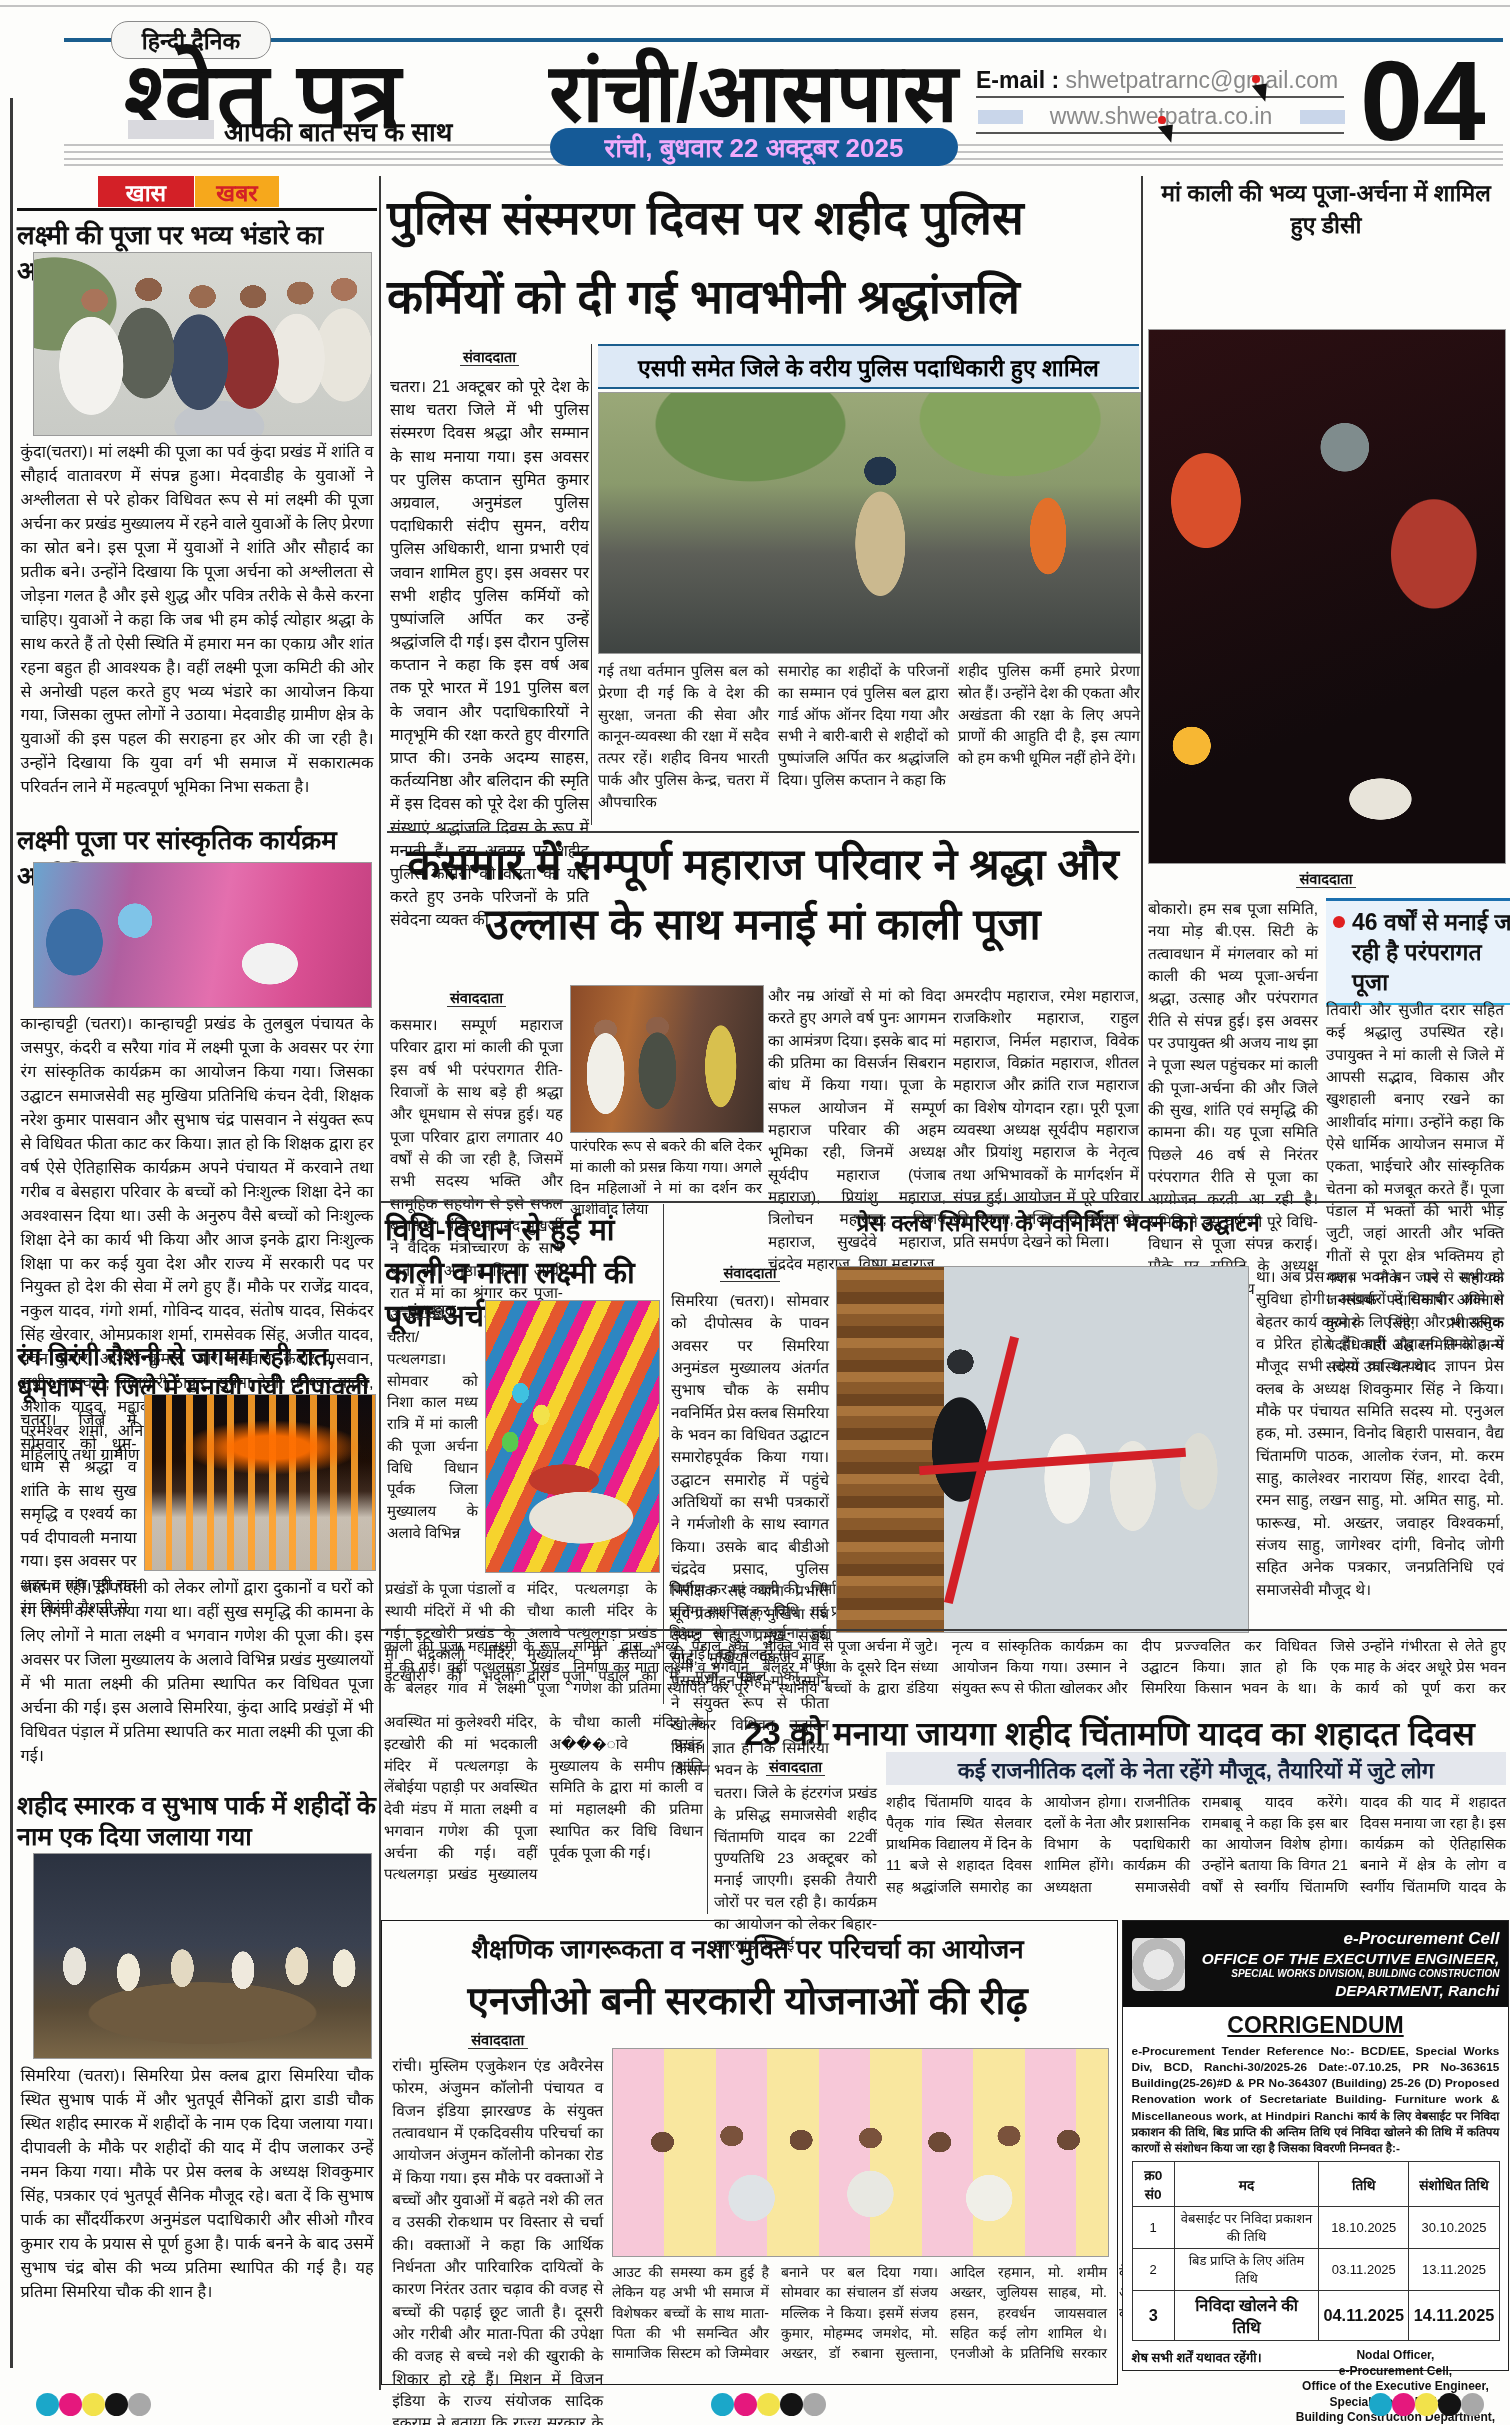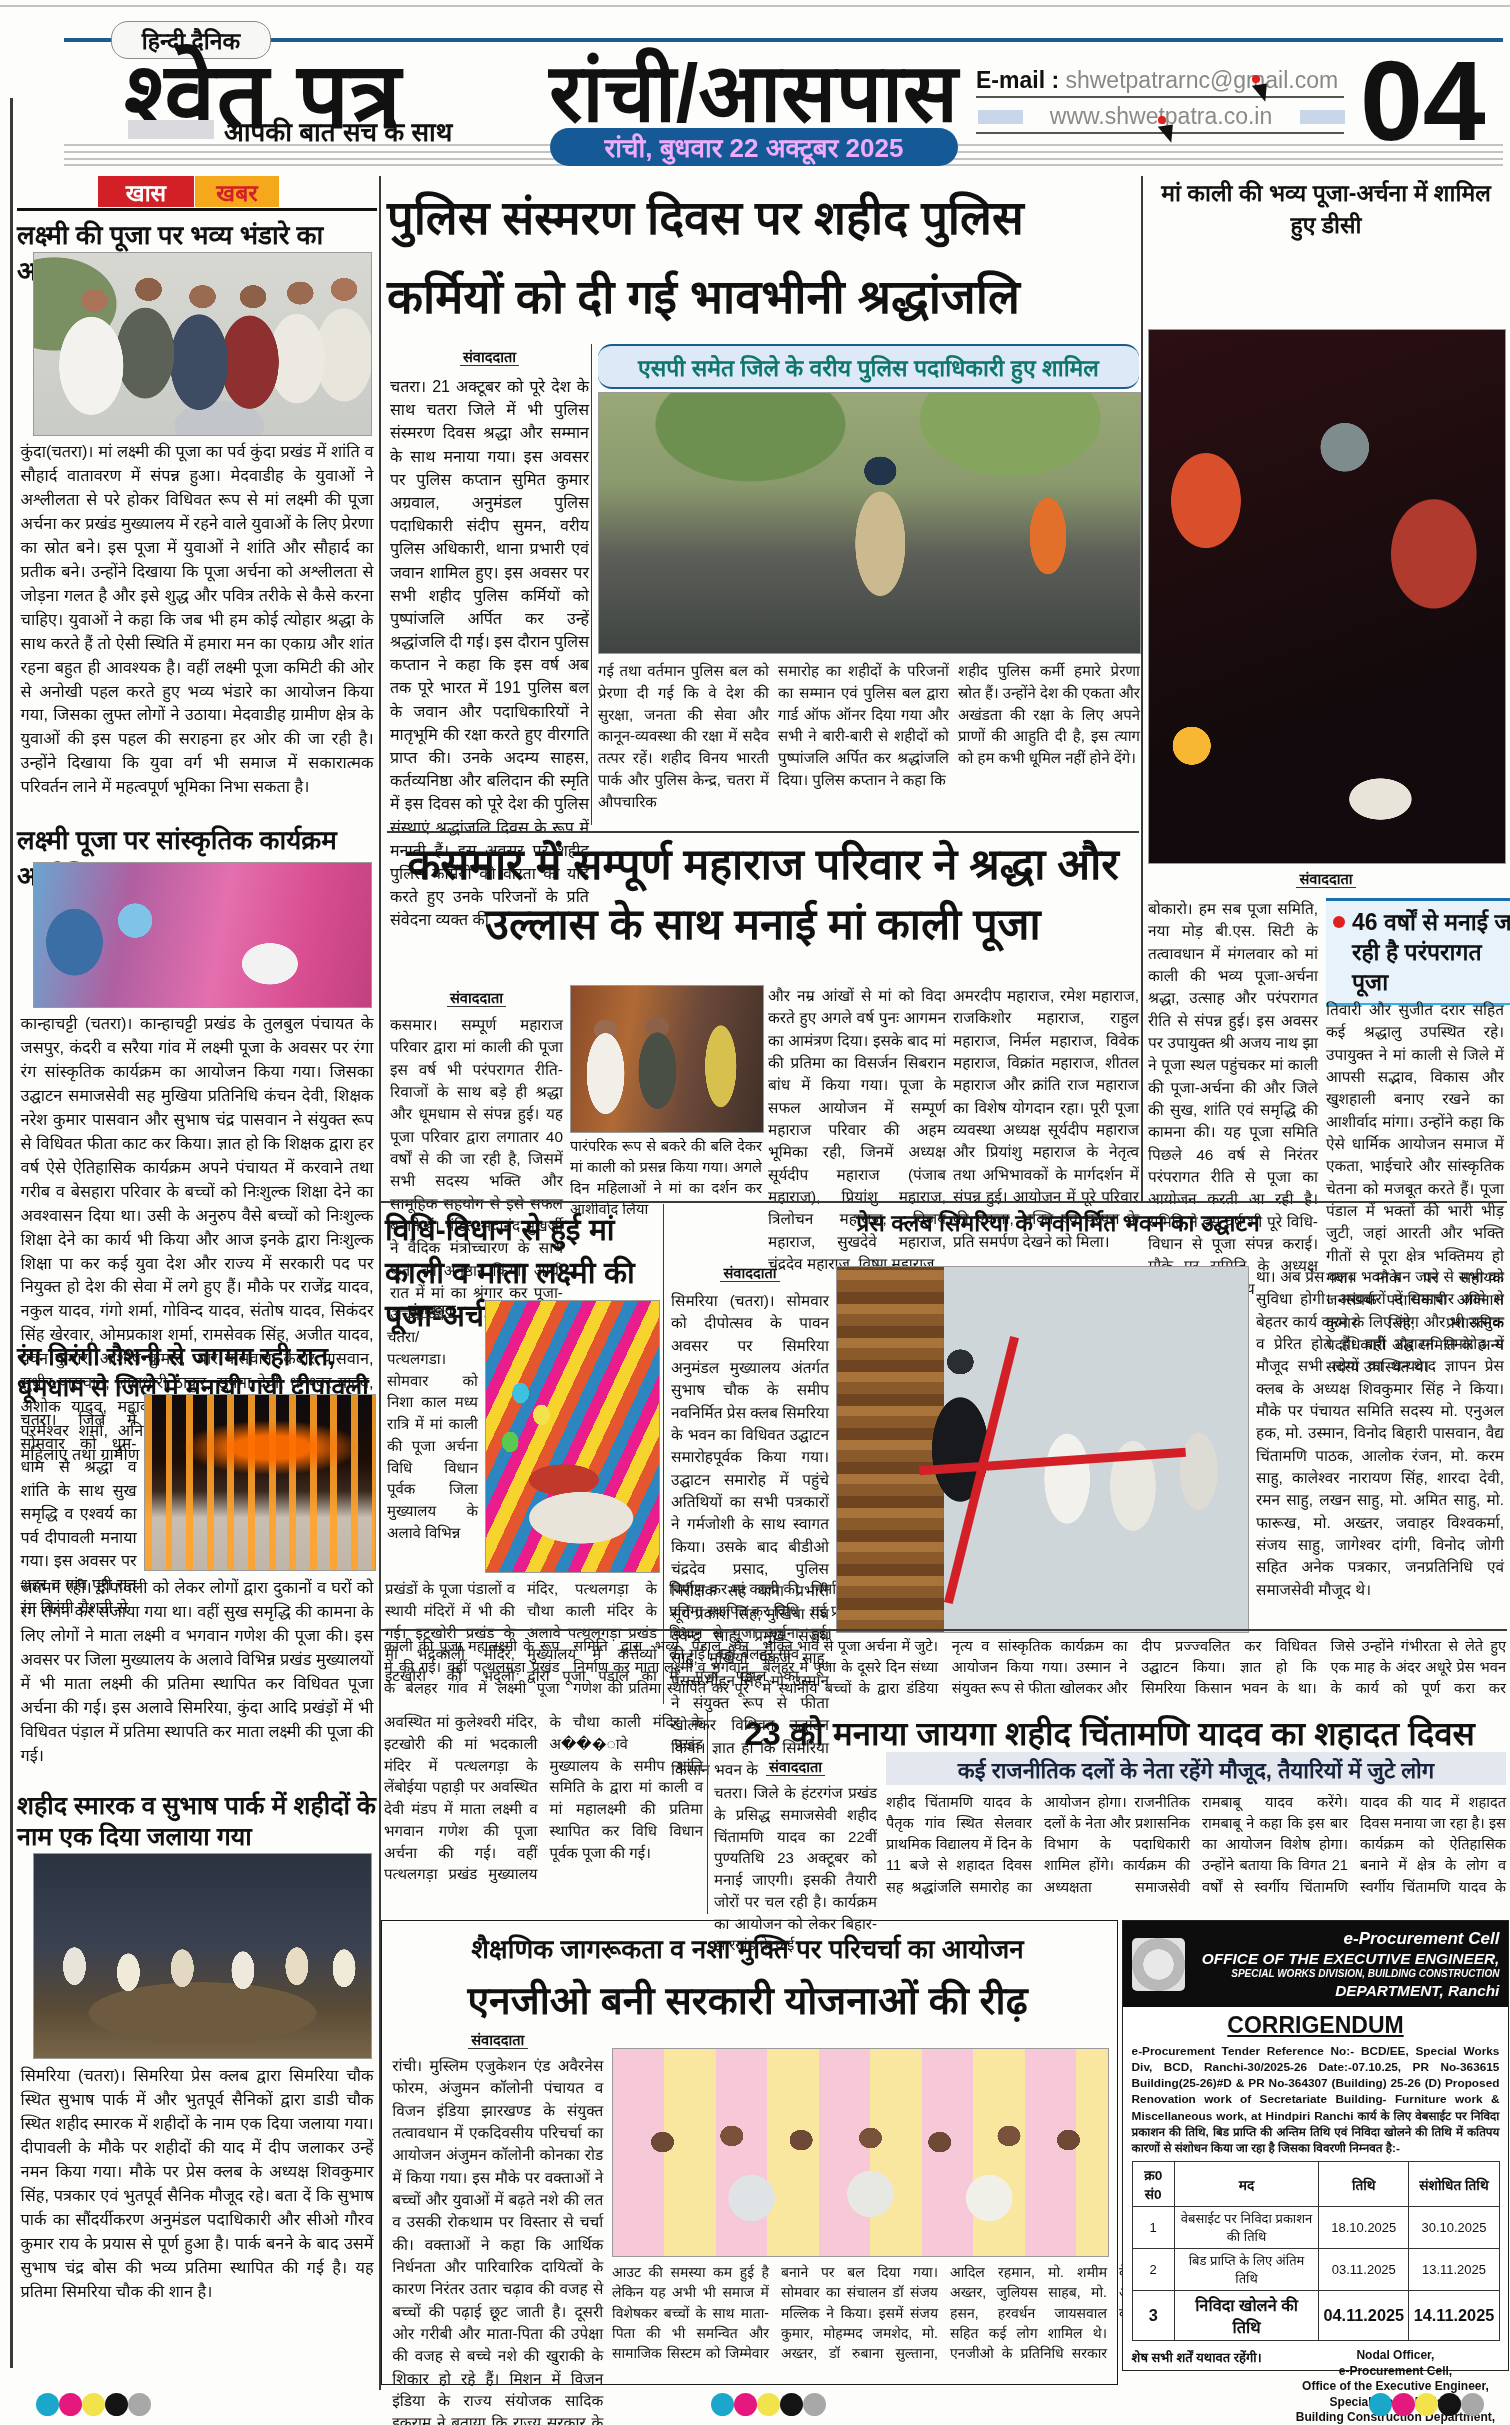--- a/index.html
+++ b/index.html
@@ -27,21 +27,21 @@
   .webrect{background:#c9d6ea;}
   .cursor{width:0;height:0;border-left:13px solid #111;border-top:8.6px solid transparent;
           border-bottom:13.7px solid transparent;transform:rotate(-40deg);}
   .reddot{width:7.7px;height:7.7px;border-radius:50%;background:#e02020;}
   
   .badge1{background:#d32027;color:#fff;font-size:23px;font-weight:bold;display:flex;align-items:center;justify-content:center;}
   .badge2{background:#f6a81c;color:#d32027;font-size:23px;font-weight:bold;display:flex;align-items:center;justify-content:center;}
   .h-xl{font-weight:bold;line-height:1.55;}
   .h-l{font-weight:bold;}
   .kickband{background:#dde9f6;border-top:2.6px solid #1b5e8e;border-bottom:2.6px solid #1b5e8e;
-            color:#0f766e;font-weight:bold;display:flex;align-items:center;justify-content:center;border-radius:14px;}
+            color:#000000;font-weight:bold;display:flex;align-items:center;justify-content:center;}
   .kickgray{background:#e4e7ed;color:#15233c;font-weight:bold;display:flex;align-items:center;justify-content:center;}
   .body{font-size:16.3px;line-height:1.47;}
   .body-s{font-size:15px;line-height:1.45;}
   .byl{font-weight:bold;font-size:14.6px;text-align:center;}
   .byl span{border-bottom:1.7px solid #333;padding:0 3.4px;}
   .box46{background:#e8f2fb;border-top:3.4px solid #1b6fae;border-bottom:2.6px solid #2bb3e8;
          font-weight:bold;font-size:23px;line-height:1.3;padding:6.9px 5.1px 5.1px 26px;position:relative;}
   .box46:before{content:"";position:absolute;left:6.9px;top:15.4px;width:12px;height:12px;border-radius:50%;background:#e02020;}
   .cols2{column-count:2;column-gap:12px;}
   .cols3{column-count:3;column-gap:12px;}

